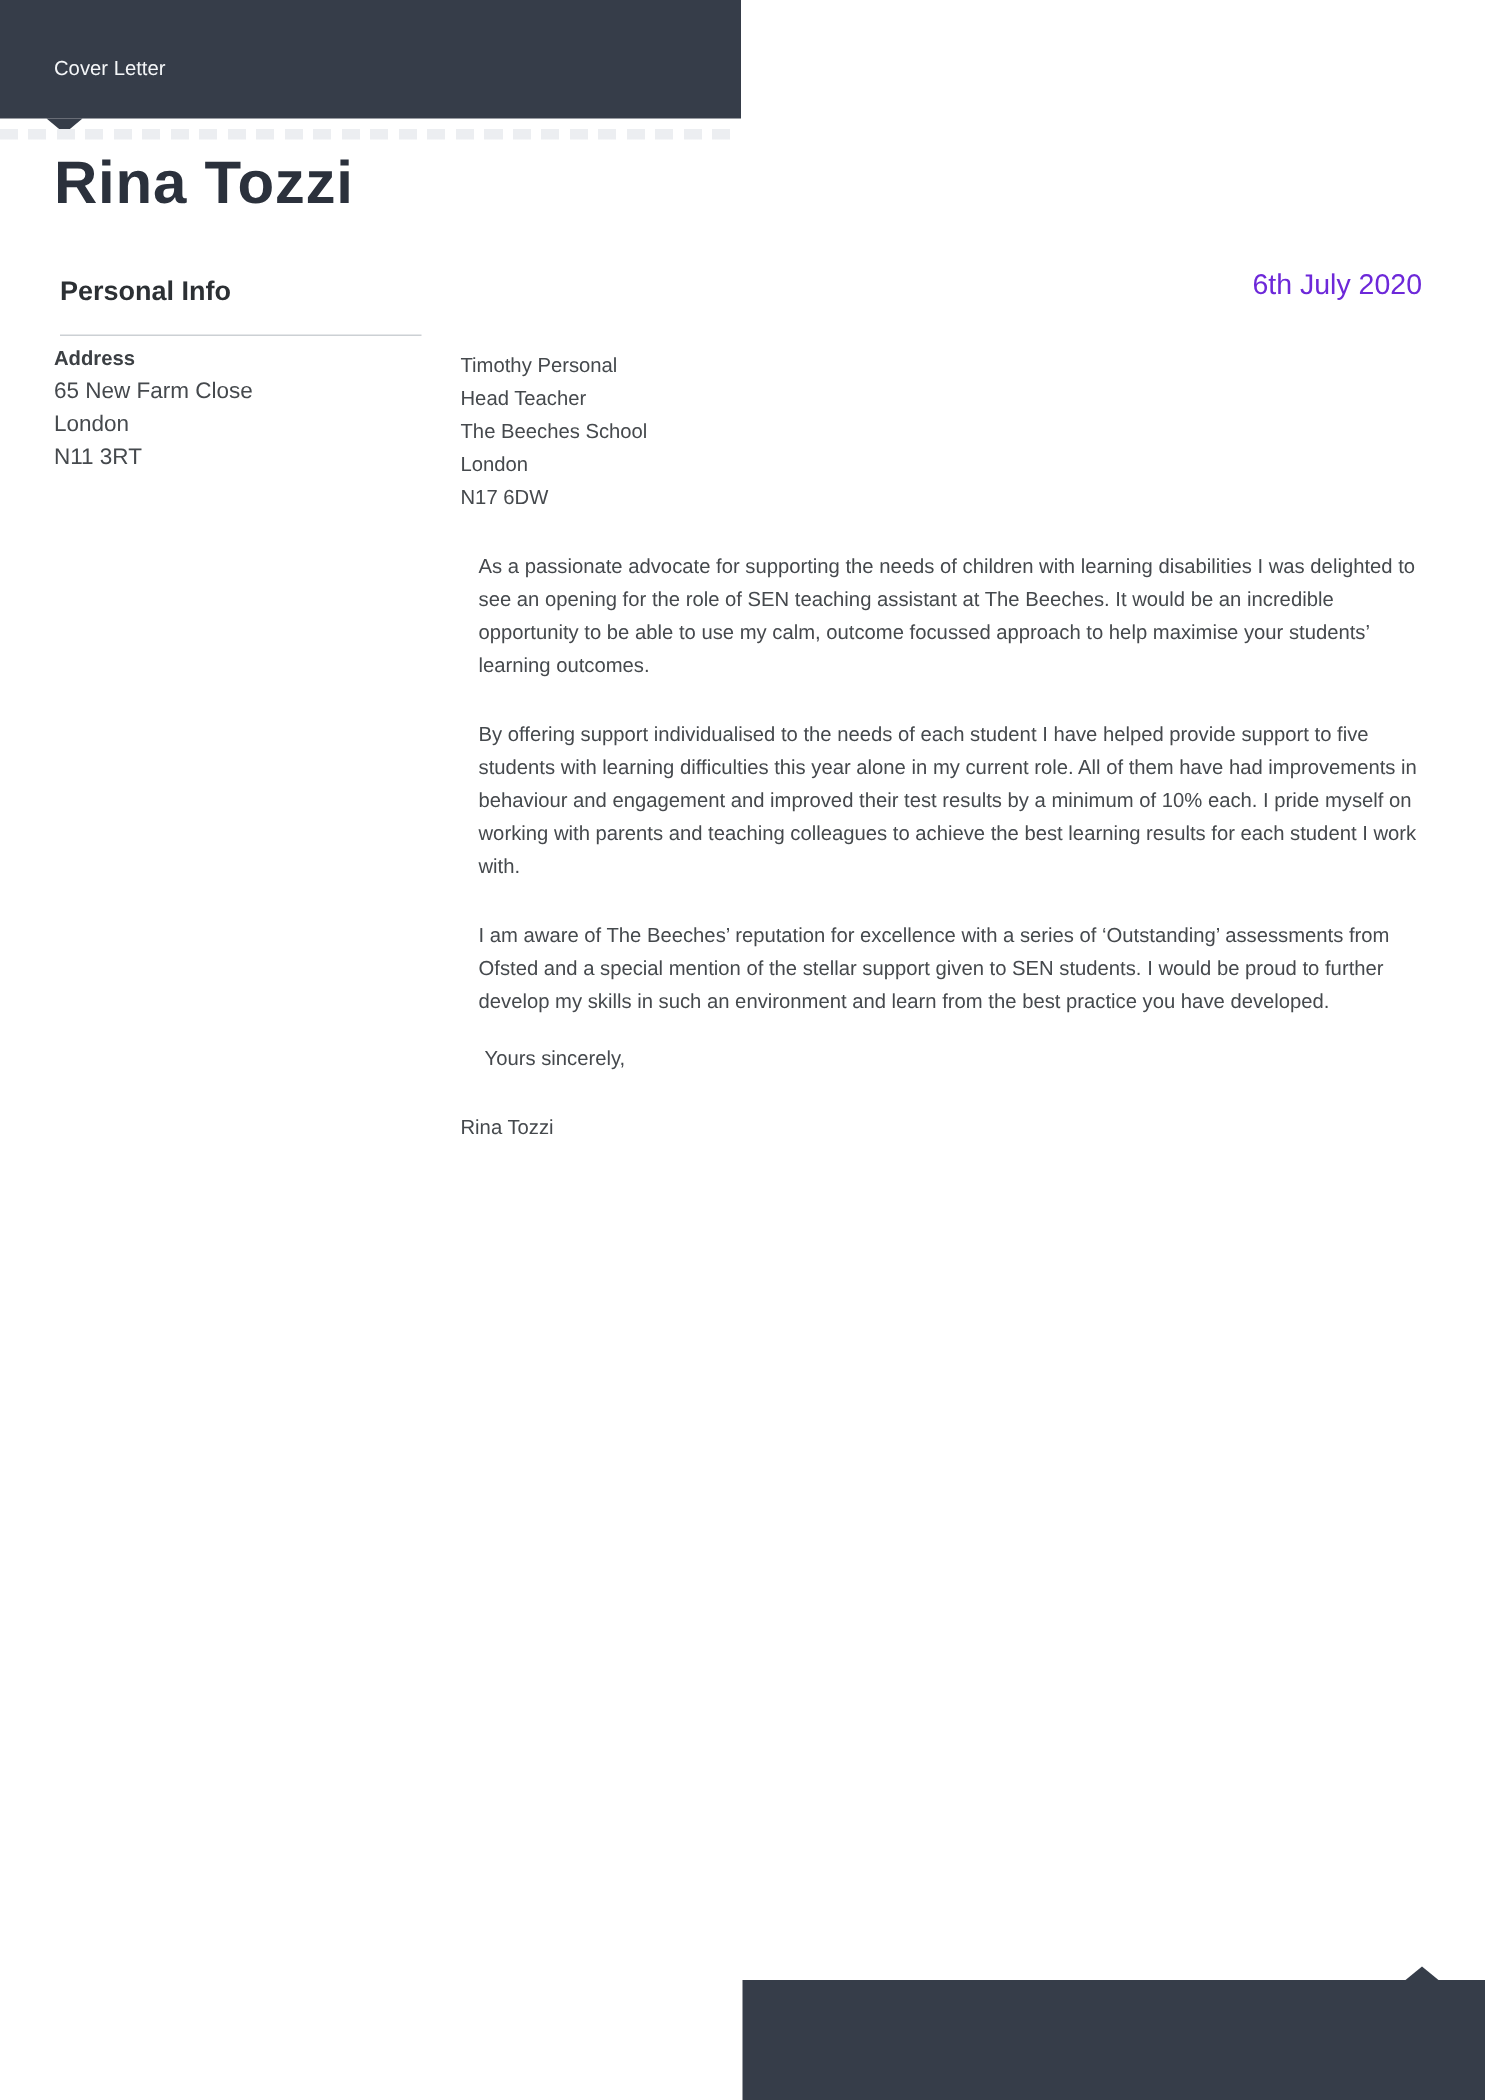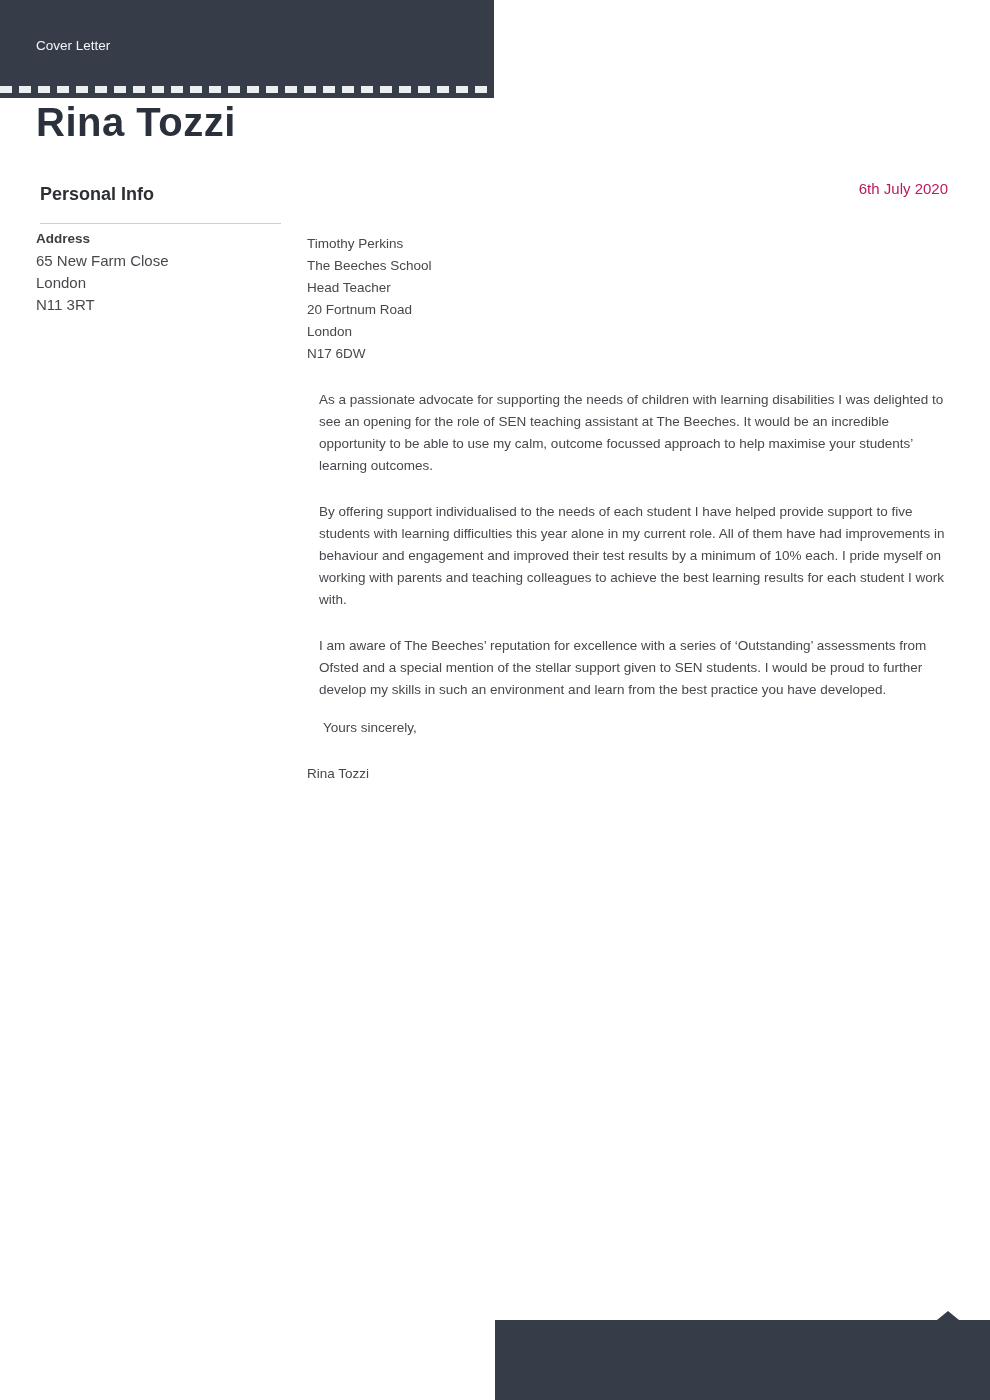--- a/index.html
+++ b/index.html
@@ -9,21 +9,21 @@
     width: 990px; height: 1400px;
     position: relative;
     background: #ffffff;
     font-family: "Liberation Sans", sans-serif;
     overflow: hidden;
   }
 
   
   .header-bar {
     position: absolute; left: 0; top: 0;
-    width: 494px; height: 98px;
+    width: 494px; height: 79px;
     background: var(--accent);
   }
   .header-title {
     position: absolute; left: 36px; top: 38px;
     font-size: 13.5px; color: #f4f6f8;
   }
   .header-tail {
     position: absolute; left: 31px; top: 79px;
     width: 0; height: 0;
     border-left: 12px solid transparent;
@@ -59,21 +59,21 @@
     font-size: 13.5px; font-weight: bold;
     color: #3c4044; line-height: 22px;
   }
   .address-line {
     font-size: 15px; color: #45494d; line-height: 22px;
   }
 
   
   .date {
     position: absolute; top: 180px; right: 42px;
-    font-size: 15px; color: #be185d;
+    font-size: 19px; color: #6d28d9;
   }
 
   
   .letter {
     position: absolute; left: 307px; top: 233px;
     width: 642px;
     font-size: 13.5px; color: #45494d; line-height: 22px;
   }
   .recipient-line { }
   .salutation { margin: 32px 0 0 0; }
@@ -111,24 +111,23 @@
   <div class="address-label">Address</div>
   <div class="address-line">65 New Farm Close</div>
   <div class="address-line">London</div>
   <div class="address-line">N11 3RT</div>
 </div>
 
 <div class="date">6th July 2020</div>
 
 <div class="letter">
   <div class="recipient">
-    <div class="recipient-line">Timothy Perkins</div>
+    <div class="recipient-line">Timothy Personal</div>
+    <div class="recipient-line">Head Teacher</div>
     <div class="recipient-line">The Beeches School</div>
-    <div class="recipient-line">Head Teacher</div>
-    <div class="recipient-line">20 Fortnum Road</div>
     <div class="recipient-line">London</div>
     <div class="recipient-line">N17 6DW</div>
   </div>
   <p class="para">As a passionate advocate for supporting the needs of children with learning disabilities I was delighted to see an opening for the role of SEN teaching assistant at The Beeches. It would be an incredible opportunity to be able to use my calm, outcome focussed approach to help maximise your students’ learning outcomes.</p>
   <p class="para">By offering support individualised to the needs of each student I have helped provide support to five students with learning difficulties this year alone in my current role. All of them have had improvements in behaviour and engagement and improved their test results by a minimum of 10% each. I pride myself on working with parents and teaching colleagues to achieve the best learning results for each student I work with.</p>
   <p class="para">I am aware of The Beeches’ reputation for excellence with a series of ‘Outstanding’ assessments from Ofsted and a special mention of the stellar support given to SEN students. I would be proud to further develop my skills in such an environment and learn from the best practice you have developed.</p>
   <p class="closing">Yours sincerely,</p>
   <p class="signature">Rina Tozzi</p>
 </div>
 

